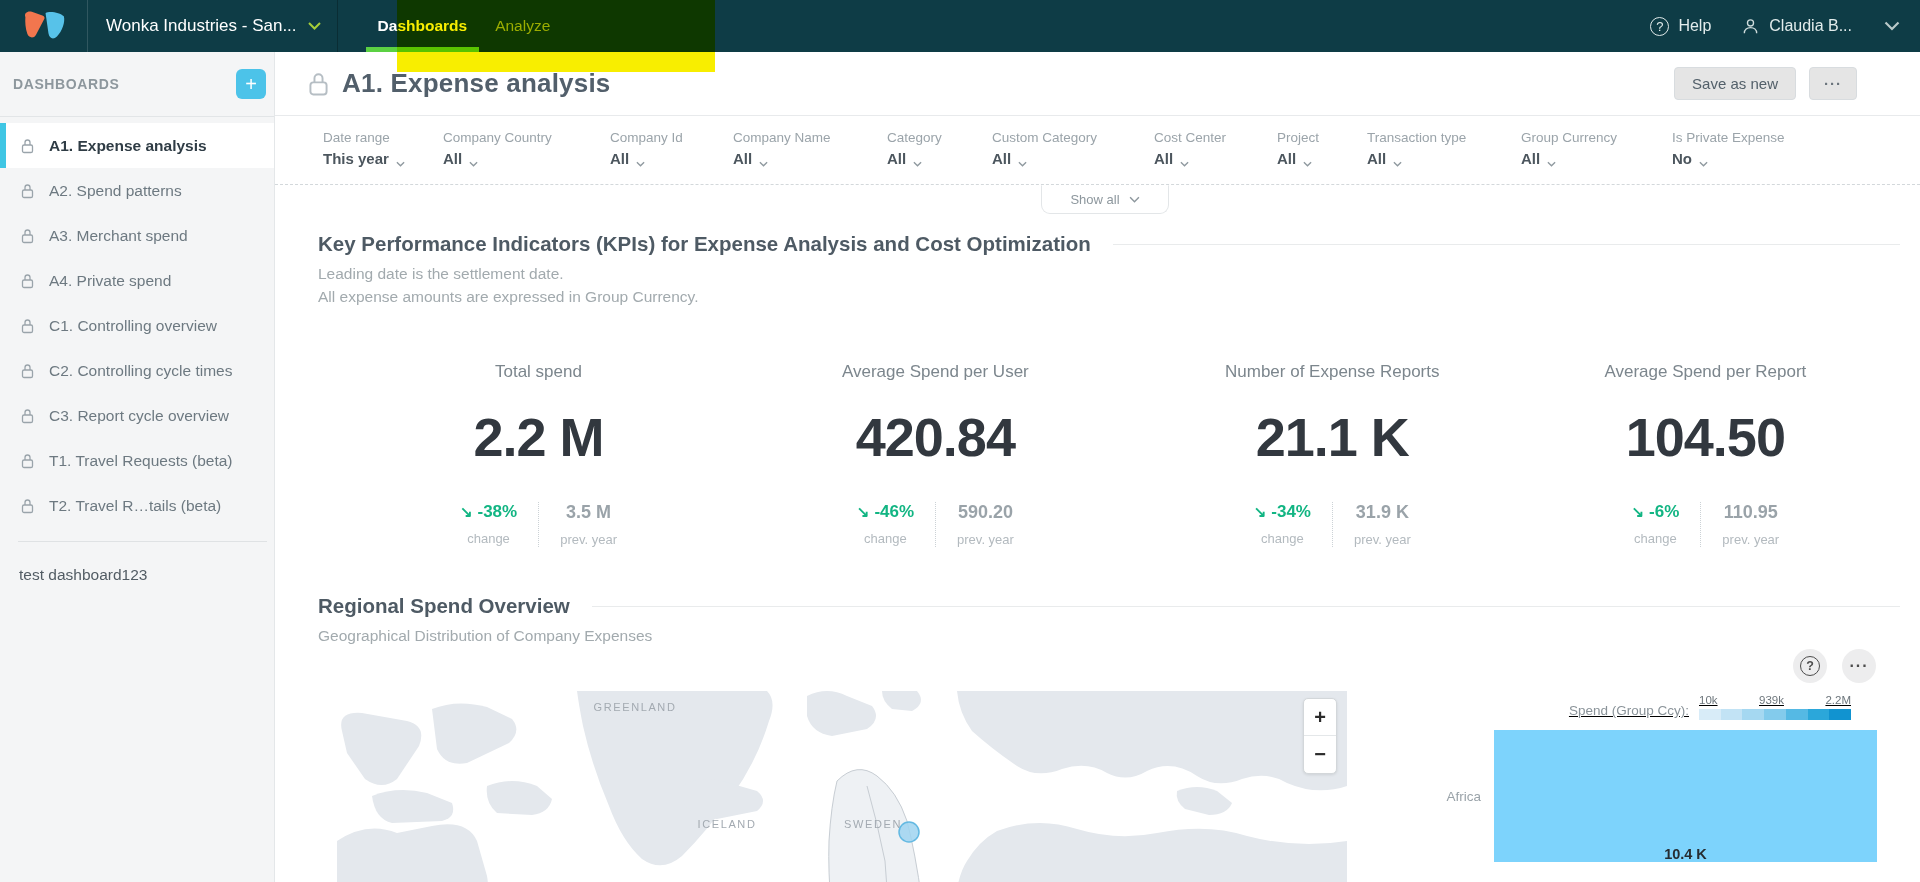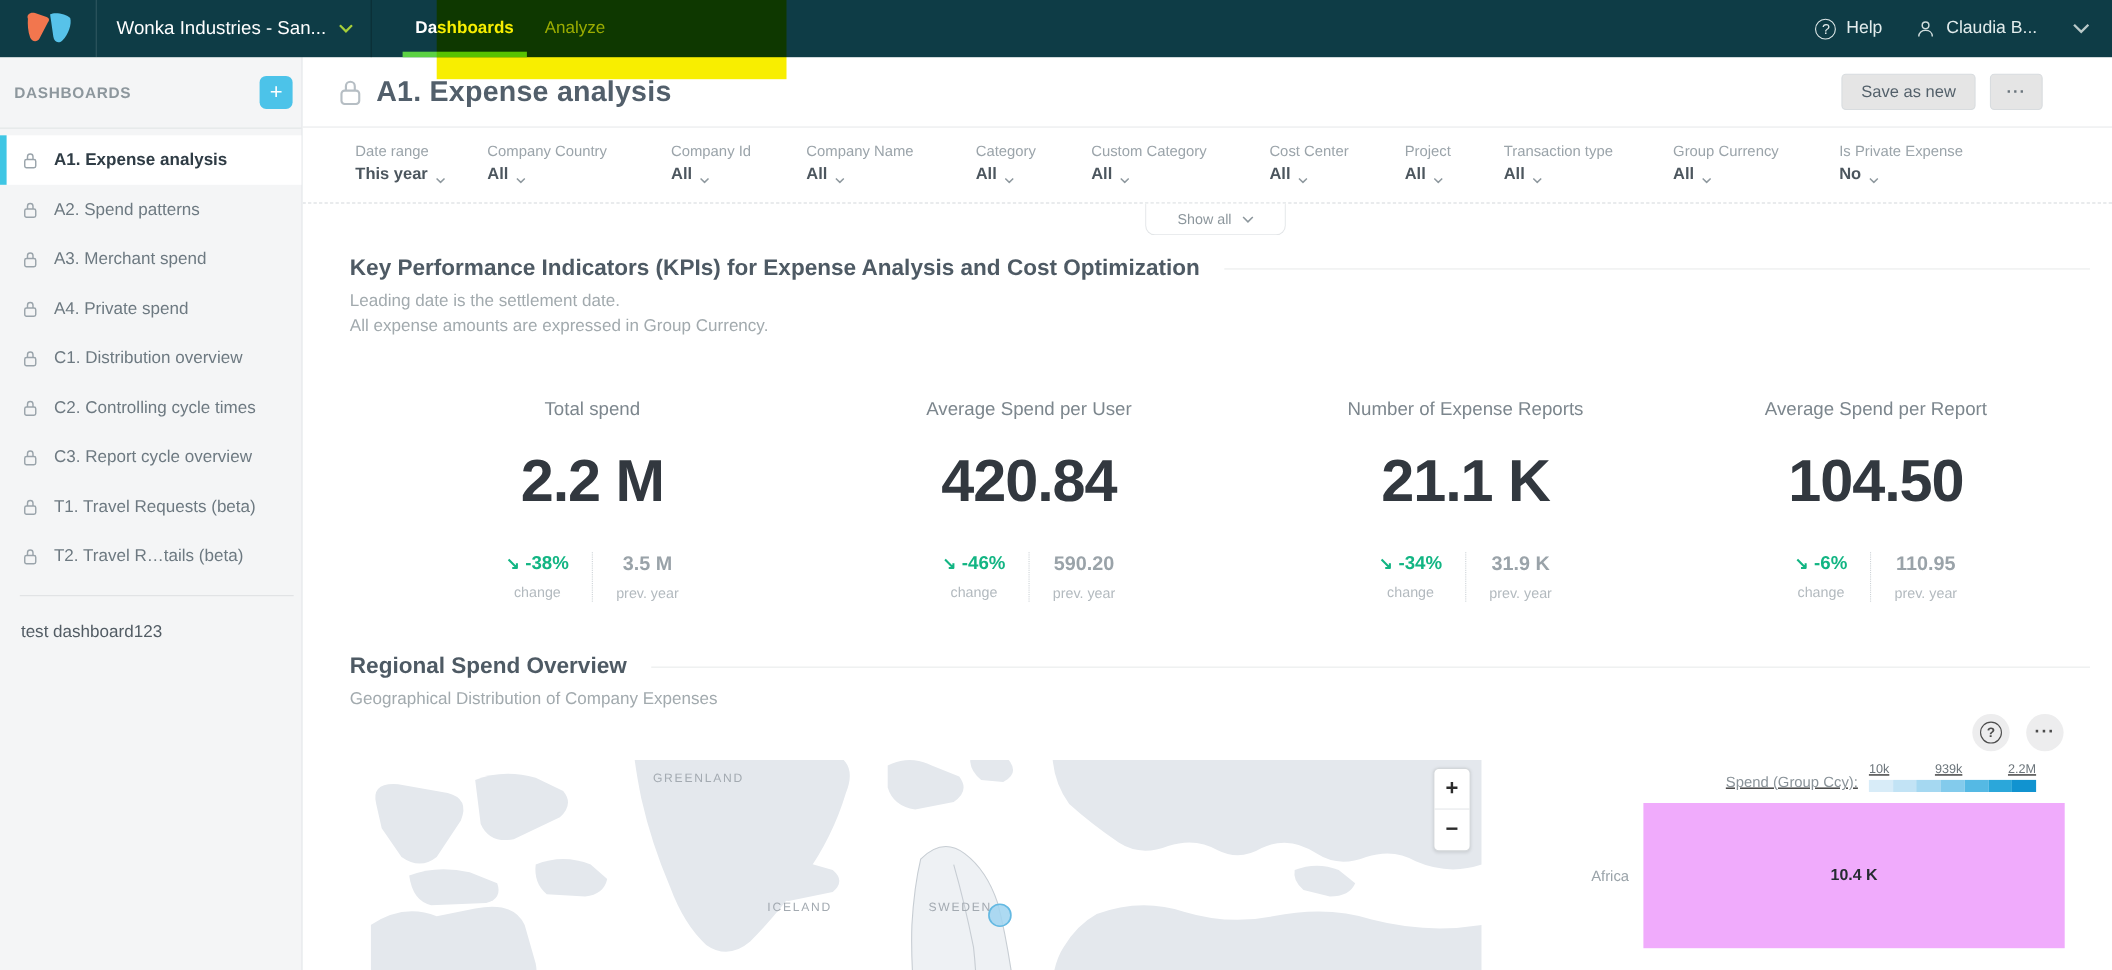--- a/index.html
+++ b/index.html
@@ -123,21 +123,21 @@
   .scale { width:152px; }
   .scale-ticks { display:flex; justify-content:space-between; font-size:11.5px; color:#6d767c;
     margin-bottom:3px; }
   .scale-bar { display:flex; height:11px; }
   .scale-bar span { flex:1; }
   .sc1{background:#d8ecf8}.sc2{background:#c2e3f5}.sc3{background:#a5d8f1}.sc4{background:#83cbec}
   .sc5{background:#55b9e4}.sc6{background:#2ba7da}.sc7{background:#1193d0}
   .bar-area { display:flex; margin-top:10px; }
   .bar-label { width:54px; text-align:right; padding-right:13px; font-size:13.5px; color:#9aa3a9;
     display:flex; align-items:center; justify-content:flex-end; height:132px; }
-  .bar { width:383px; height:132px; background:#f0abfc; display:flex; align-items:center;
+  .bar { width:383px; height:132px; background:#7dd3fc; display:flex; align-items:flex-end;
     justify-content:center; cursor:pointer; }
   .bar-value { font-size:14.5px; font-weight:bold; color:#262c31; }
 
   .map-label { font-family:"Liberation Sans", sans-serif; font-size:11px; letter-spacing:1.6px;
     fill:#a3aab1; }
 </style>
 </head>
 <body>
 
 <div class="app">
@@ -220,21 +220,21 @@
             <rect x="1.5" y="7" width="10" height="7.5" rx="1.6"></rect>
             <path d="M4 7 V4.5 a2.5 2.5 0 0 1 5 0 V7"></path>
           </svg>
         <span>A4. Private spend</span>
       </div>
       <div class="sb-item">
         <svg class="lock" width="13" height="16" viewBox="0 0 13 16" fill="none" stroke="currentColor" stroke-width="1.3">
             <rect x="1.5" y="7" width="10" height="7.5" rx="1.6"></rect>
             <path d="M4 7 V4.5 a2.5 2.5 0 0 1 5 0 V7"></path>
           </svg>
-        <span>C1. Distribution overview</span>
+        <span>C1. Controlling overview</span>
       </div>
       <div class="sb-item">
         <svg class="lock" width="13" height="16" viewBox="0 0 13 16" fill="none" stroke="currentColor" stroke-width="1.3">
             <rect x="1.5" y="7" width="10" height="7.5" rx="1.6"></rect>
             <path d="M4 7 V4.5 a2.5 2.5 0 0 1 5 0 V7"></path>
           </svg>
         <span>C2. Controlling cycle times</span>
       </div>
       <div class="sb-item">
         <svg class="lock" width="13" height="16" viewBox="0 0 13 16" fill="none" stroke="currentColor" stroke-width="1.3">

